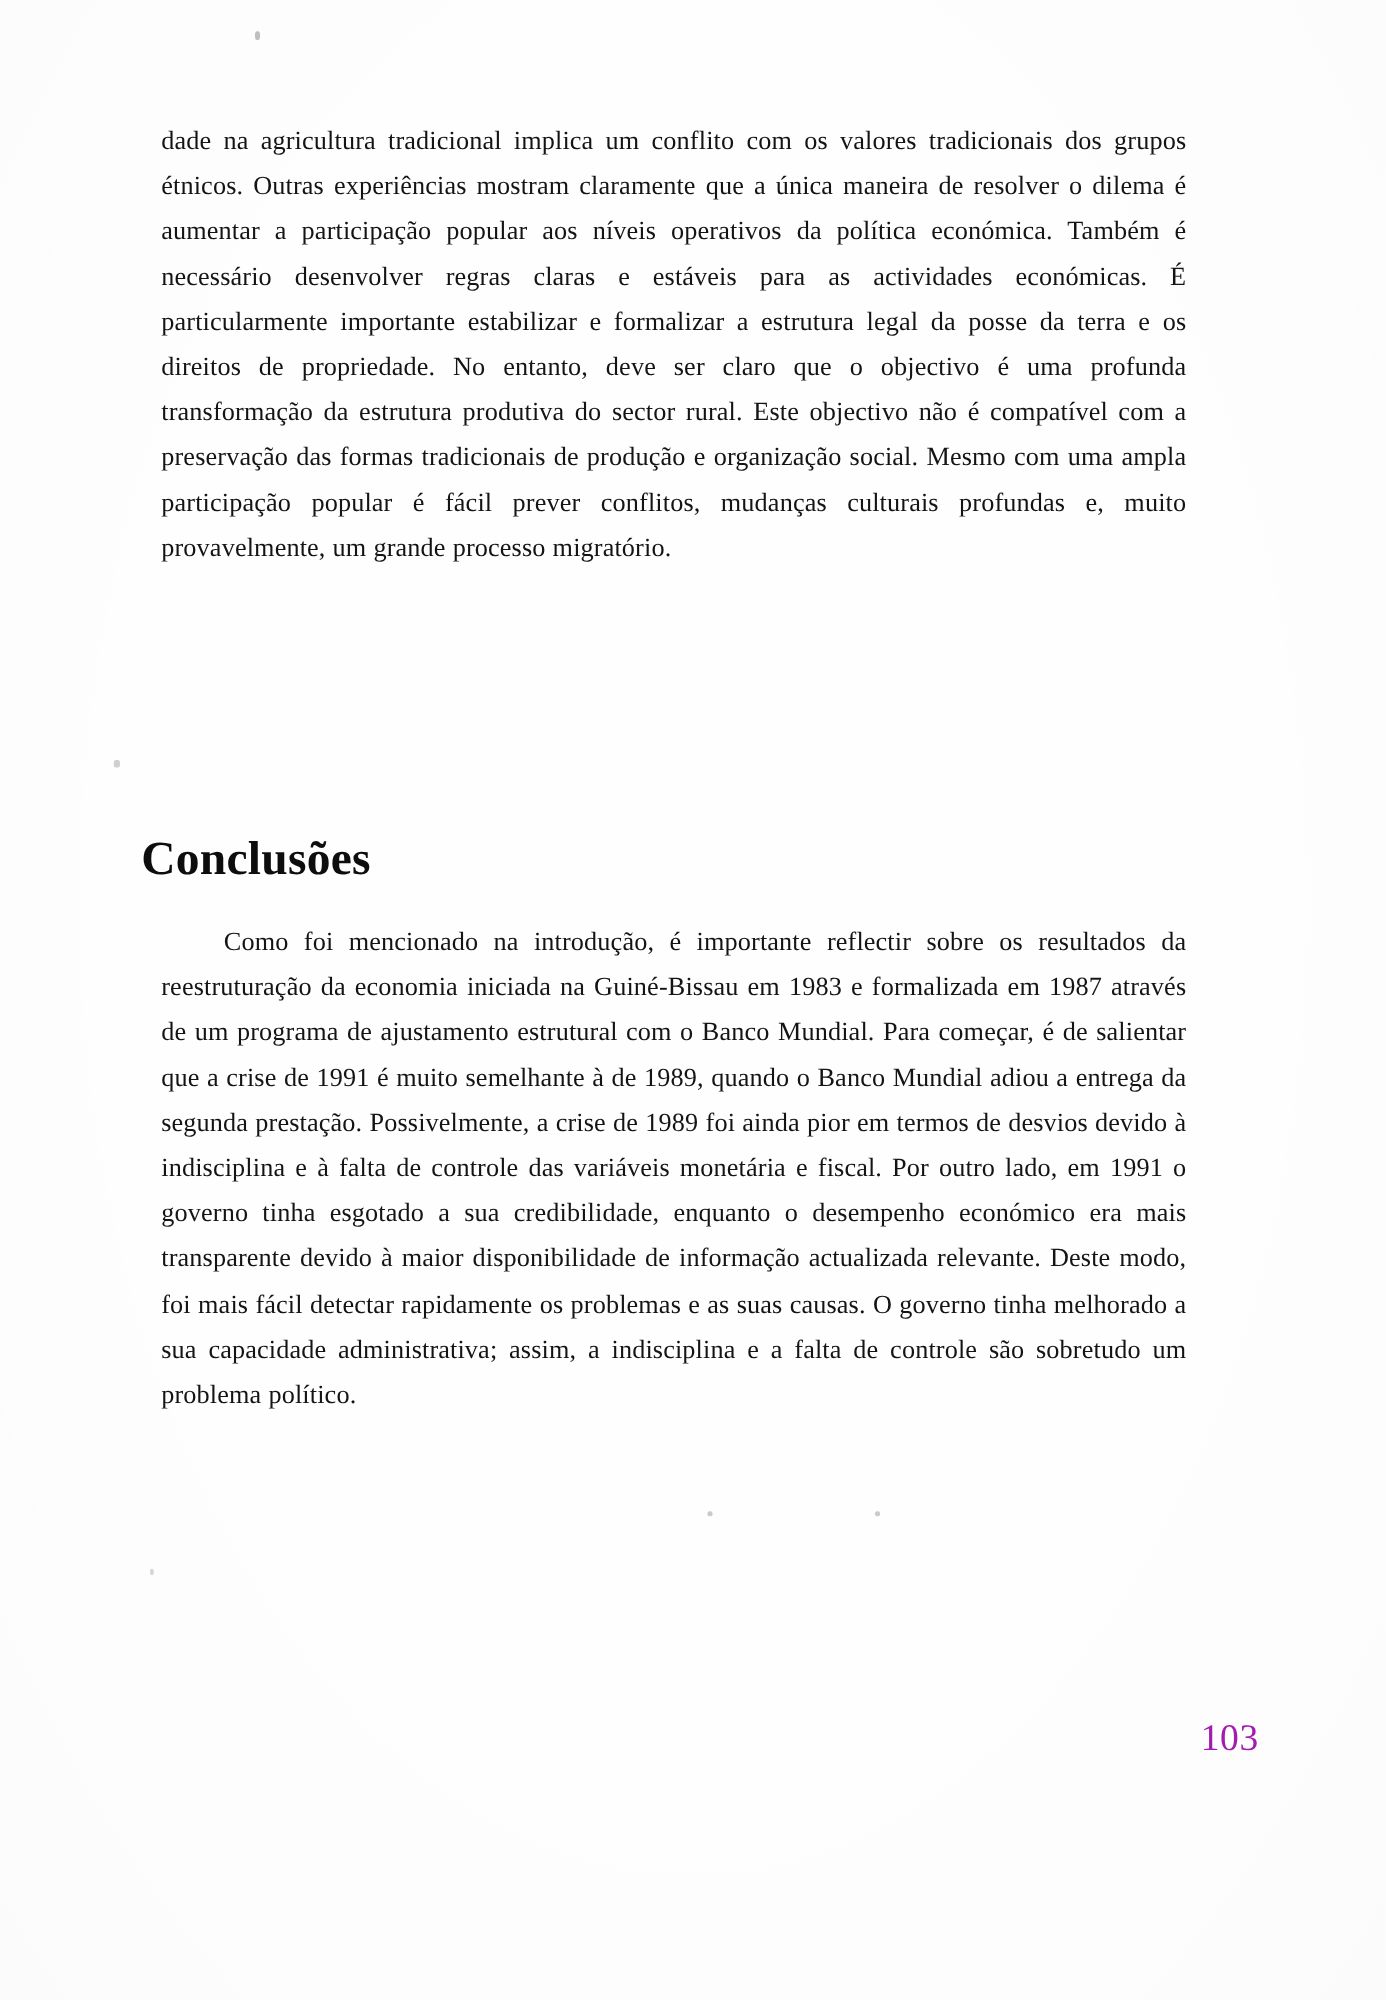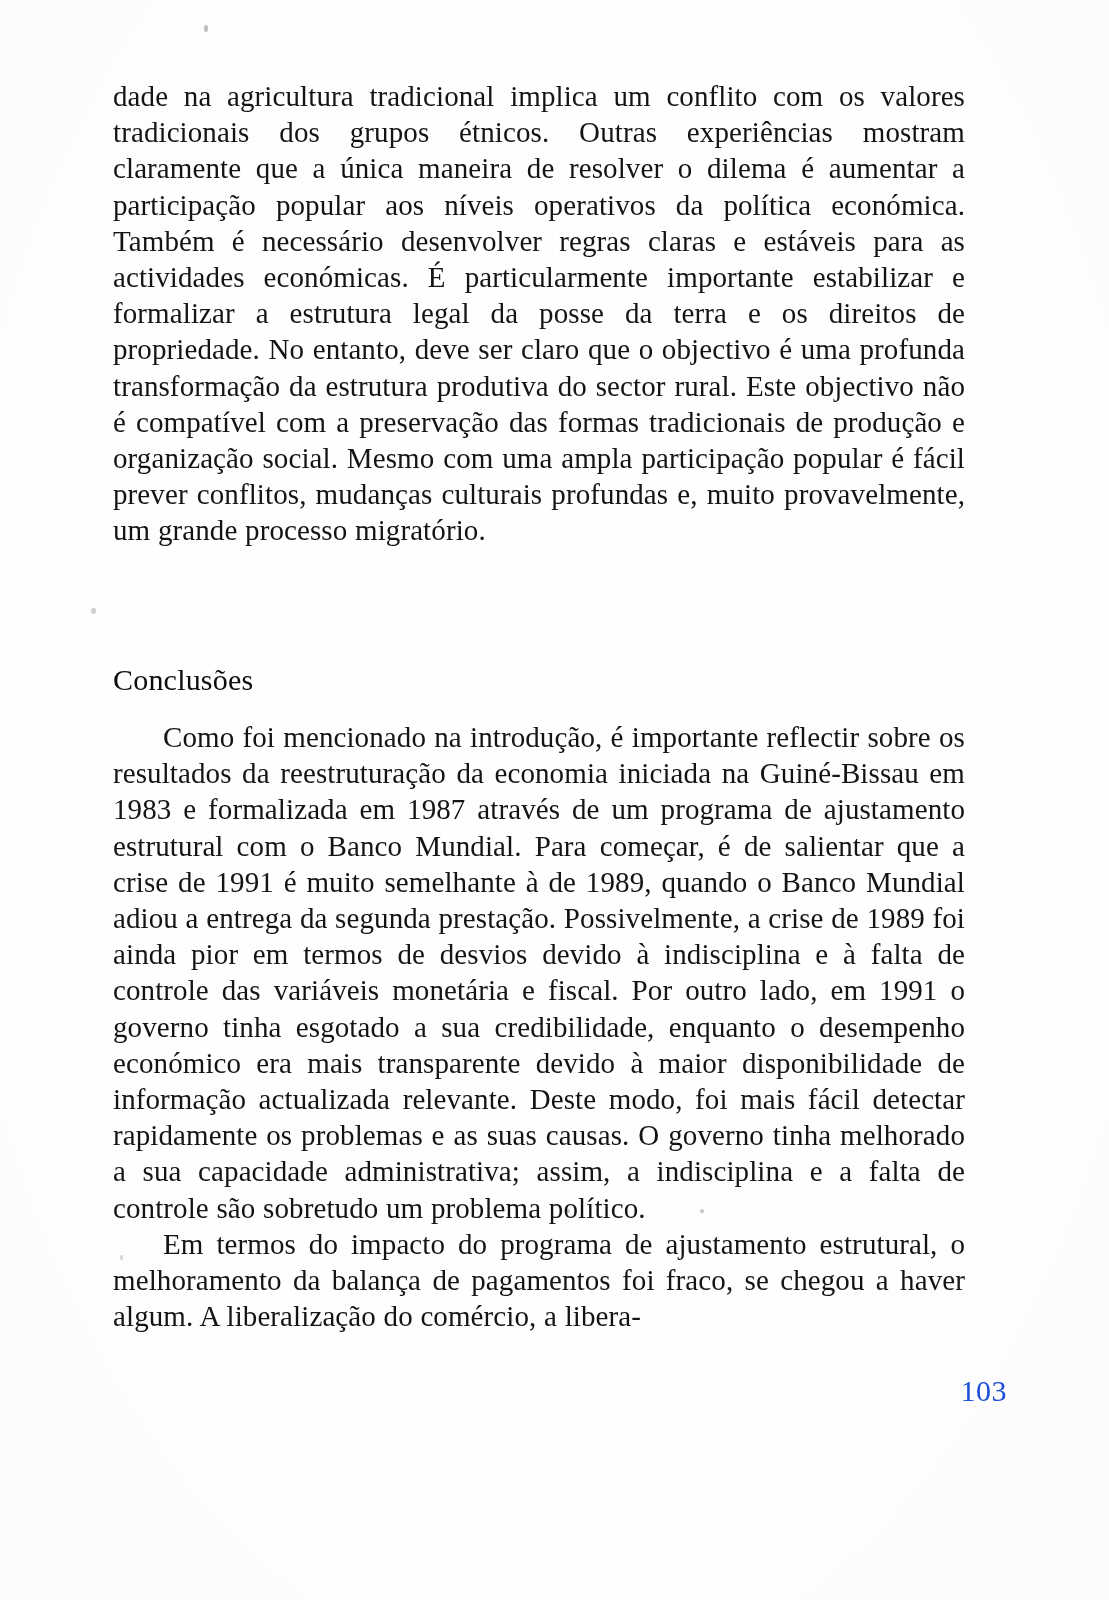--- a/index.html
+++ b/index.html
@@ -18,63 +18,63 @@
     color: #151515;
   }
   
   .textblock {
     position: absolute;
     left: 113px;
     top: 78px;
     width: 852px;
   }
   .para {
-    margin: 0;
+    margin: 16px;
     text-align: justify;
     text-justify: inter-word;
-    font-size: 29px;
+    font-size: 21px;
     line-height: 36.2px;
     letter-spacing: 0.1px;
     word-spacing: 0.3px;
     color: #141414;
     -webkit-font-smoothing: none;
   }
   .para.last-line-left {
     text-align-last: left;
   }
   .para.indent {
     text-indent: 50px;
   }
   
   .heading {
     position: absolute;
     left: 113px;
     top: 638px;
-    font-size: 30px;
-    font-weight: normal;
+    font-size: 38px;
+    font-weight: bold;
     letter-spacing: 0.2px;
     color: #0d0d0d;
     line-height: 34px;
     text-align: right;
   }
   
   .textblock2 {
     position: absolute;
     left: 113px;
     top: 719px;
     width: 852px;
   }
   
   .folio {
     position: absolute;
     right: 102px;
     top: 1374px;
     font-size: 30px;
     letter-spacing: 0.5px;
-    color: #1d4ed8;
+    color: #a21caf;
   }
   
   .speck {
     position: absolute;
     background: #bfbfbf;
     border-radius: 40%;
     opacity: 0.55;
   }
   .speck.s1 { left: 204px; top: 25px; width: 4px; height: 7px; background:#8d8d8d; }
   .speck.s2 { left: 91px;  top: 608px; width: 5px; height: 6px; background:#a8a8a8; }
@@ -104,18 +104,17 @@
   <div class="speck s5"></div>
 
   <div class="textblock">
     <p class="para last-line-left">dade na agricultura tradicional implica um conflito com os valores tradicionais dos grupos étnicos. Outras experiências mostram claramente que a única maneira de resolver o dilema é aumentar a participação popular aos níveis operativos da política económica. Também é necessário desenvolver regras claras e estáveis para as actividades económicas. É particularmente importante estabilizar e formalizar a estrutura legal da posse da terra e os direitos de propriedade. No entanto, deve ser claro que o objectivo é uma profunda transformação da estrutura produtiva do sector rural. Este objectivo não é compatível com a preservação das formas tradicionais de produção e organização social. Mesmo com uma ampla participação popular é fácil prever conflitos, mudanças culturais profundas e, muito provavelmente, um grande processo migratório.</p>
   </div>
 
   <h2 class="heading">Conclusões</h2>
 
   <div class="textblock2">
     <p class="para indent last-line-left">Como foi mencionado na introdução, é importante reflectir sobre os resultados da reestruturação da economia iniciada na Guiné-Bissau em 1983 e formalizada em 1987 através de um programa de ajustamento estrutural com o Banco Mundial. Para começar, é de salientar que a crise de 1991 é muito semelhante à de 1989, quando o Banco Mundial adiou a entrega da segunda prestação. Possivelmente, a crise de 1989 foi ainda pior em termos de desvios devido à indisciplina e à falta de controle das variáveis monetária e fiscal. Por outro lado, em 1991 o governo tinha esgotado a sua credibilidade, enquanto o desempenho económico era mais transparente devido à maior disponibilidade de informação actualizada relevante. Deste modo, foi mais fácil detectar rapidamente os problemas e as suas causas. O governo tinha melhorado a sua capacidade administrativa; assim, a indisciplina e a falta de controle são sobretudo um problema político.</p>
-    <p class="para indent last-line-left">Em termos do impacto do programa de ajustamento estrutural, o melhoramento da balança de pagamentos foi fraco, se chegou a haver algum. A liberalização do comércio, a libera-</p>
   </div>
 
   <div class="folio">103</div>
 
 </div>
 
 </body></html>

